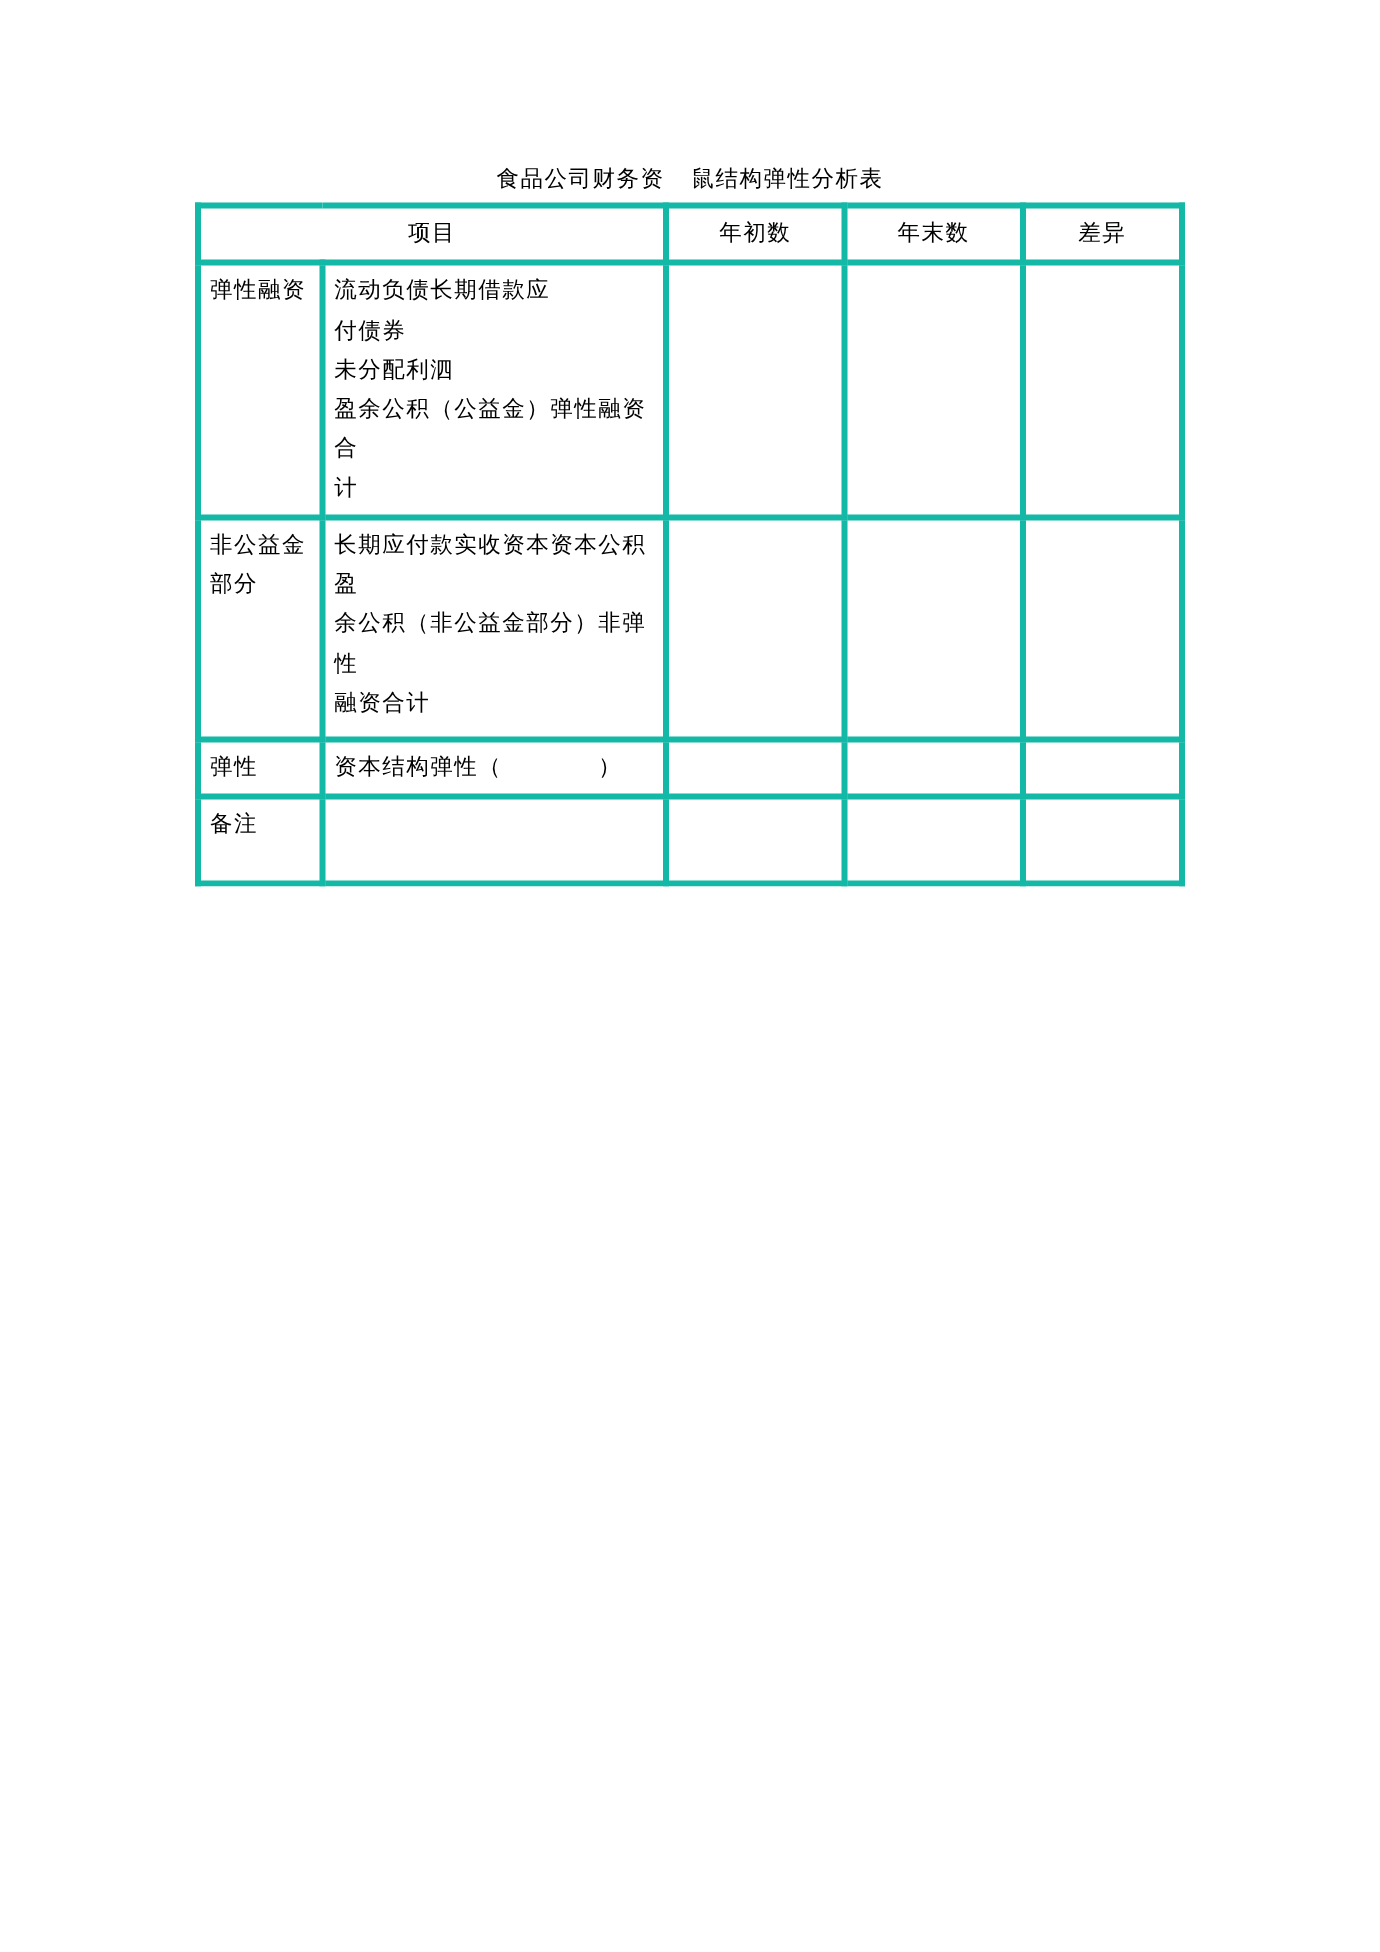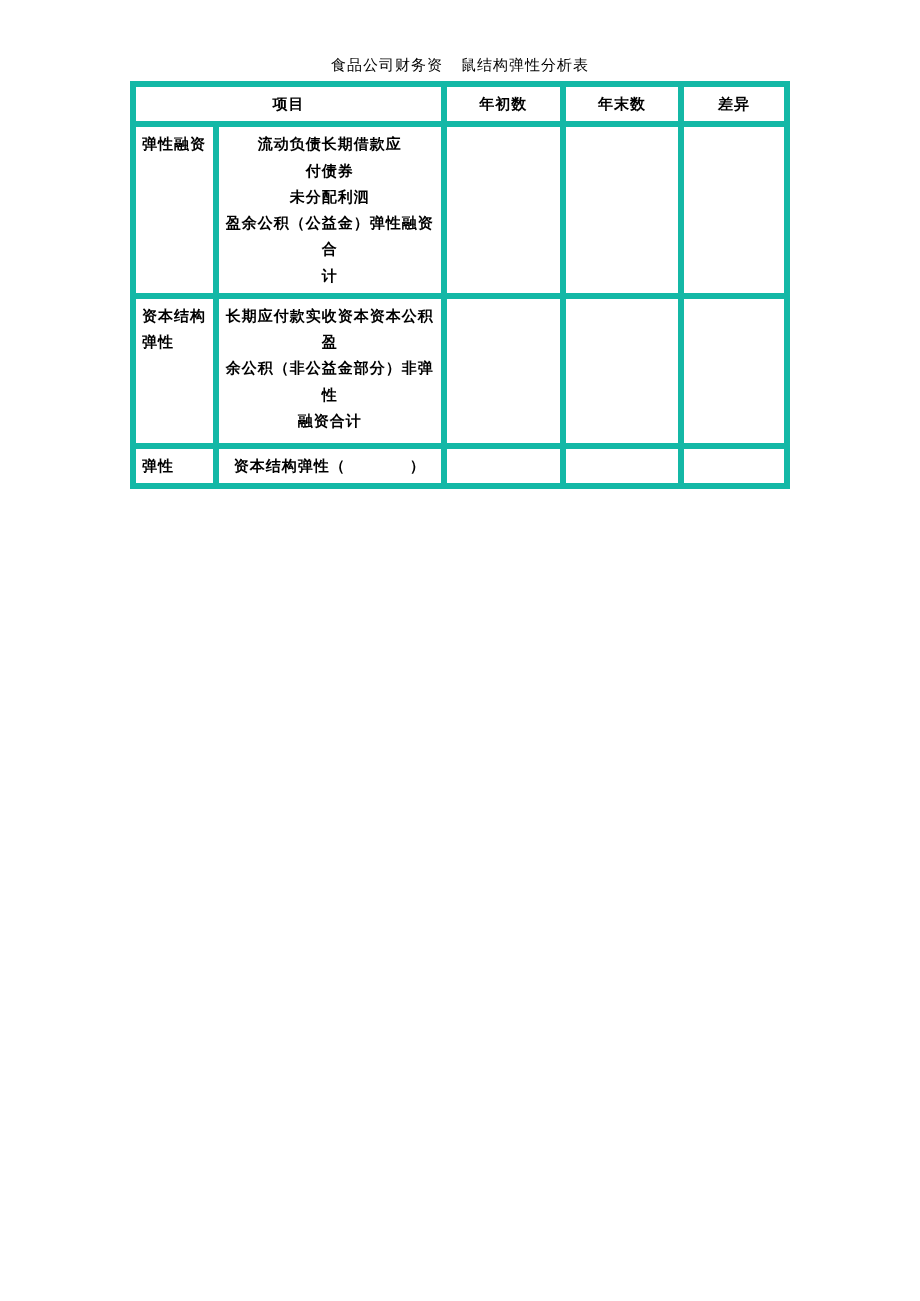--- a/index.html
+++ b/index.html
@@ -6,21 +6,21 @@
     margin: 0;
     padding: 0;
     background: #ffffff;
     width: 920px;
     font-family: "SimSun", "宋体", serif;
     font-size: 15px;
     color: #000;
     letter-spacing: 1px;
   }
   .page {
-    padding: 56px 0 0 0;
+    padding: 110px 0 0 0;
     width: 920px;
   }
   .title-line {
     text-align: center;
     margin: 0 auto 6px auto;
     width: 660px;
   }
   .title-line span {
     display: inline-block;
   }
@@ -28,35 +28,35 @@
     display: inline-block;
     width: 18px;
   }
   table.main {
     border-collapse: collapse;
     margin: 0 auto;
     width: 660px;
     table-layout: fixed;
   }
   table.main td, table.main th {
-    border: 6px solid #14b8a6;
+    border: 4px solid #14b8a6;
     padding: 4px 6px;
     vertical-align: top;
     line-height: 1.75;
-    font-weight: bold;
+    font-weight: normal;
   }
   .c-cat   { width: 78px; text-align: center; }
   .c-item  { width: 216px; text-align: center; }
   .c-num   { width: 112px; text-align: center; }
   .c-num2  { width: 112px; text-align: center; }
   .c-diff  { width: 100px; text-align: center; }
 
   .row-cat-label { text-align: left; vertical-align: top; padding-top: 6px; }
-  .item-cell { text-align: center; }
-  .item-left { text-align: center; padding-left: 10px; }
+  .item-cell { }
+  .item-left { text-align: left; padding-left: 10px; }
   td.h-tall1 { height: 126px; }
   td.h-tall2 { height: 136px; }
   td.h-remark { height: 46px; }
 </style>
 </head>
 <body>
 
 <div class="page">
 
   <div class="title-line">
@@ -85,34 +85,41 @@
 付债券
 未分配利泗
 盈余公积（公益金）弹性融资合
 计</td>
       <td></td>
       <td></td>
       <td></td>
     </tr>
 
     <tr>
-      <td class="row-cat-label h-tall2">资本结构弹性</td>
+      <td class="row-cat-label h-tall2">非公益金部分</td>
       <td class="item-cell h-tall2" style="white-space:pre-line;">长期应付款实收资本资本公积盈
 余公积（非公益金部分）非弹性
 融资合计</td>
       <td></td>
       <td></td>
       <td></td>
     </tr>
 
 
     <tr>
       <td class="row-cat-label">弹性</td>
       <td class="item-left">资本结构弹性（　　　　）</td>
       <td></td>
       <td></td>
       <td></td>
     </tr>
 
+    <tr>
+      <td class="row-cat-label h-remark">备注</td>
+      <td class="h-remark"></td>
+      <td></td>
+      <td></td>
+      <td></td>
+    </tr>
   </tbody>
     </table>
 
 </div>
 
 </body></html>

